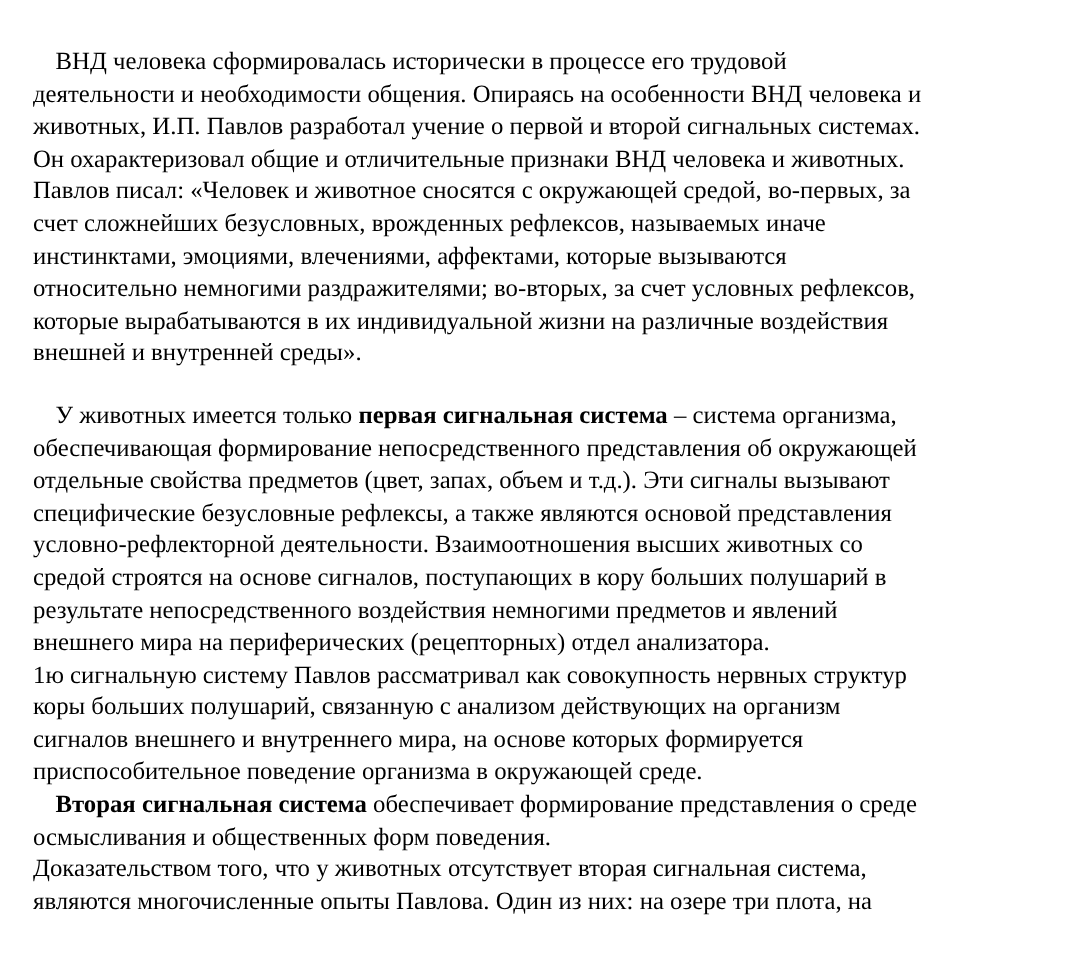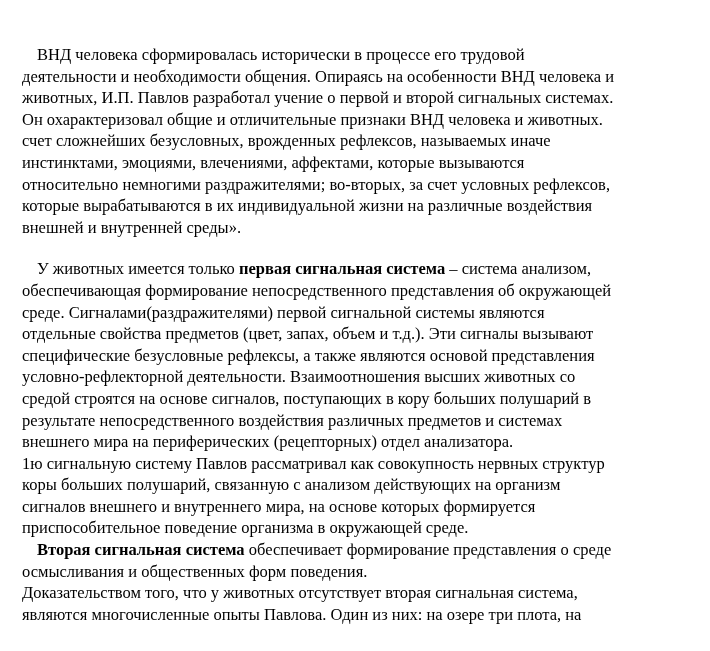--- a/index.html
+++ b/index.html
@@ -10,21 +10,21 @@
   body {
     width: 710px;
     height: 651px;
     overflow: hidden;
     position: relative;
   }
   .doc-page {
     box-sizing: border-box;
     width: 710px;
     height: 651px;
-    padding: 44px 4px 0 22px;
+    padding: 30px 4px 0 22px;
     font-family: "Liberation Serif", "DejaVu Serif", serif;
     font-size: 16.5px;
     color: #000000;
     background: #ffffff;
   }
   .paragraph { }
   .paragraph + .paragraph { margin-top: 20px; }
   .line {
     height: 21.6px;
     line-height: 21.6px;
@@ -36,35 +36,35 @@
 </head>
 <body>
 
 <div class="doc-page">
   <div>
       <div class="paragraph">
         <div class="line indent"><span>ВНД человека сформировалась исторически в процессе его трудовой</span></div>
         <div class="line"><span>деятельности и необходимости общения. Опираясь на особенности ВНД человека и</span></div>
         <div class="line"><span>животных, И.П. Павлов разработал учение о первой и второй сигнальных системах.</span></div>
         <div class="line"><span>Он охарактеризовал общие и отличительные признаки ВНД человека и животных.</span></div>
+        <div class="line"><span>Павлов писал: «Человек и животное сносятся с окружающей средой, во-первых, за</span></div>
         <div class="line"><span>счет сложнейших безусловных, врожденных рефлексов, называемых иначе</span></div>
         <div class="line"><span>инстинктами, эмоциями, влечениями, аффектами, которые вызываются</span></div>
         <div class="line"><span>относительно немногими раздражителями; во-вторых, за счет условных рефлексов,</span></div>
         <div class="line"><span>которые вырабатываются в их индивидуальной жизни на различные воздействия</span></div>
         <div class="line"><span>внешней и внутренней среды».</span></div>
       </div>
       <div class="paragraph">
-        <div class="line indent"><span>У животных имеется только </span><span class="bold">первая сигнальная система</span><span> – система анализом,</span></div>
+        <div class="line indent"><span>У животных имеется только </span><span class="bold">первая сигнальная система</span><span> – система организма,</span></div>
         <div class="line"><span>обеспечивающая формирование непосредственного представления об окружающей</span></div>
-        <div class="line"><span>среде. Сигналами(раздражителями) первой сигнальной системы являются</span></div>
         <div class="line"><span>отдельные свойства предметов (цвет, запах, объем и т.д.). Эти сигналы вызывают</span></div>
         <div class="line"><span>специфические безусловные рефлексы, а также являются основой представления</span></div>
         <div class="line"><span>условно-рефлекторной деятельности. Взаимоотношения высших животных со</span></div>
         <div class="line"><span>средой строятся на основе сигналов, поступающих в кору больших полушарий в</span></div>
-        <div class="line"><span>результате непосредственного воздействия различных предметов и системах</span></div>
+        <div class="line"><span>результате непосредственного воздействия немногими предметов и явлений</span></div>
         <div class="line"><span>внешнего мира на периферических (рецепторных) отдел анализатора.</span></div>
         <div class="line"><span>1ю сигнальную систему Павлов рассматривал как совокупность нервных структур</span></div>
         <div class="line"><span>коры больших полушарий, связанную с анализом действующих на организм</span></div>
         <div class="line"><span>сигналов внешнего и внутреннего мира, на основе которых формируется</span></div>
         <div class="line"><span>приспособительное поведение организма в окружающей среде.</span></div>
         <div class="line indent"><span class="bold">Вторая сигнальная система</span><span> обеспечивает формирование представления о среде</span></div>
         <div class="line"><span>осмысливания и общественных форм поведения.</span></div>
         <div class="line"><span>Доказательством того, что у животных отсутствует вторая сигнальная система,</span></div>
         <div class="line"><span>являются многочисленные опыты Павлова. Один из них: на озере три плота, на</span></div>
       </div>

